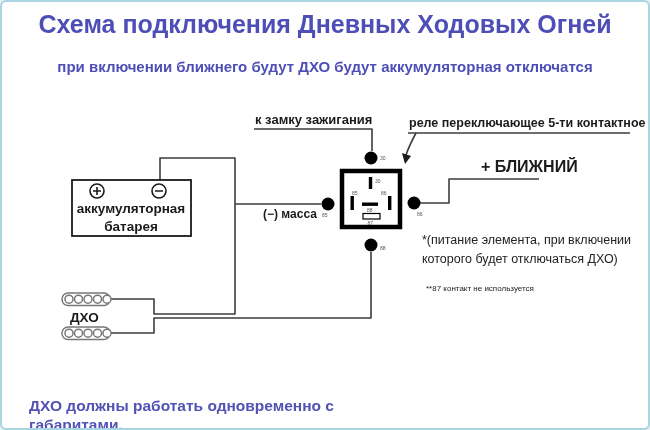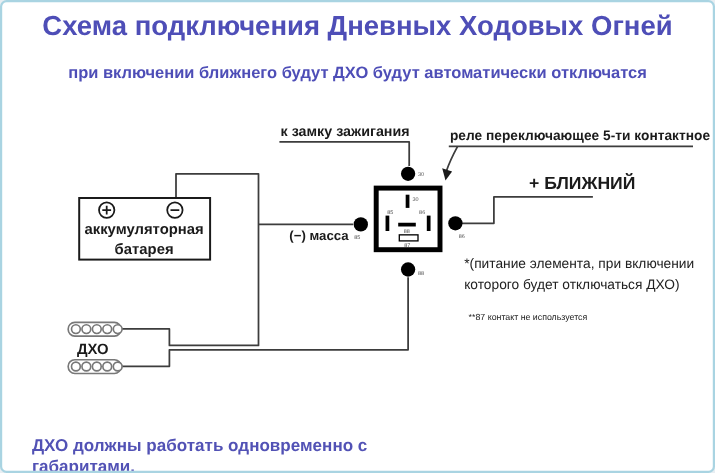--- a/index.html
+++ b/index.html
@@ -37,21 +37,21 @@
   .lbl{fill:#1b1b1b;font-weight:700;}
   .note{fill:#222;font-weight:400;}
   .pin{fill:#555;font-size:5px;font-weight:400;}
 </style>
 </head>
 <body>
 
 <div class="frame">
 
   <div class="page-title">Схема подключения Дневных Ходовых Огней</div>
-  <div class="page-subtitle">при включении ближнего будут ДХО будут автоматически отключатся</div>
+  <div class="page-subtitle">при включении ближнего будут ДХО будут аккумуляторная отключатся</div>
 
   <svg class="schematic" width="646" height="426" viewBox="0 0 646 426">
 
     <g stroke="#3d3d3d" stroke-width="1.6" fill="none" stroke-linejoin="round" stroke-linecap="butt">
 
       <path d="M108,297 H152 V312 H233 V156 H158 V178"></path>
       <path d="M233,202 H319"></path>
 
       <path d="M108,331 H152 V316 H369 V250"></path>
 

